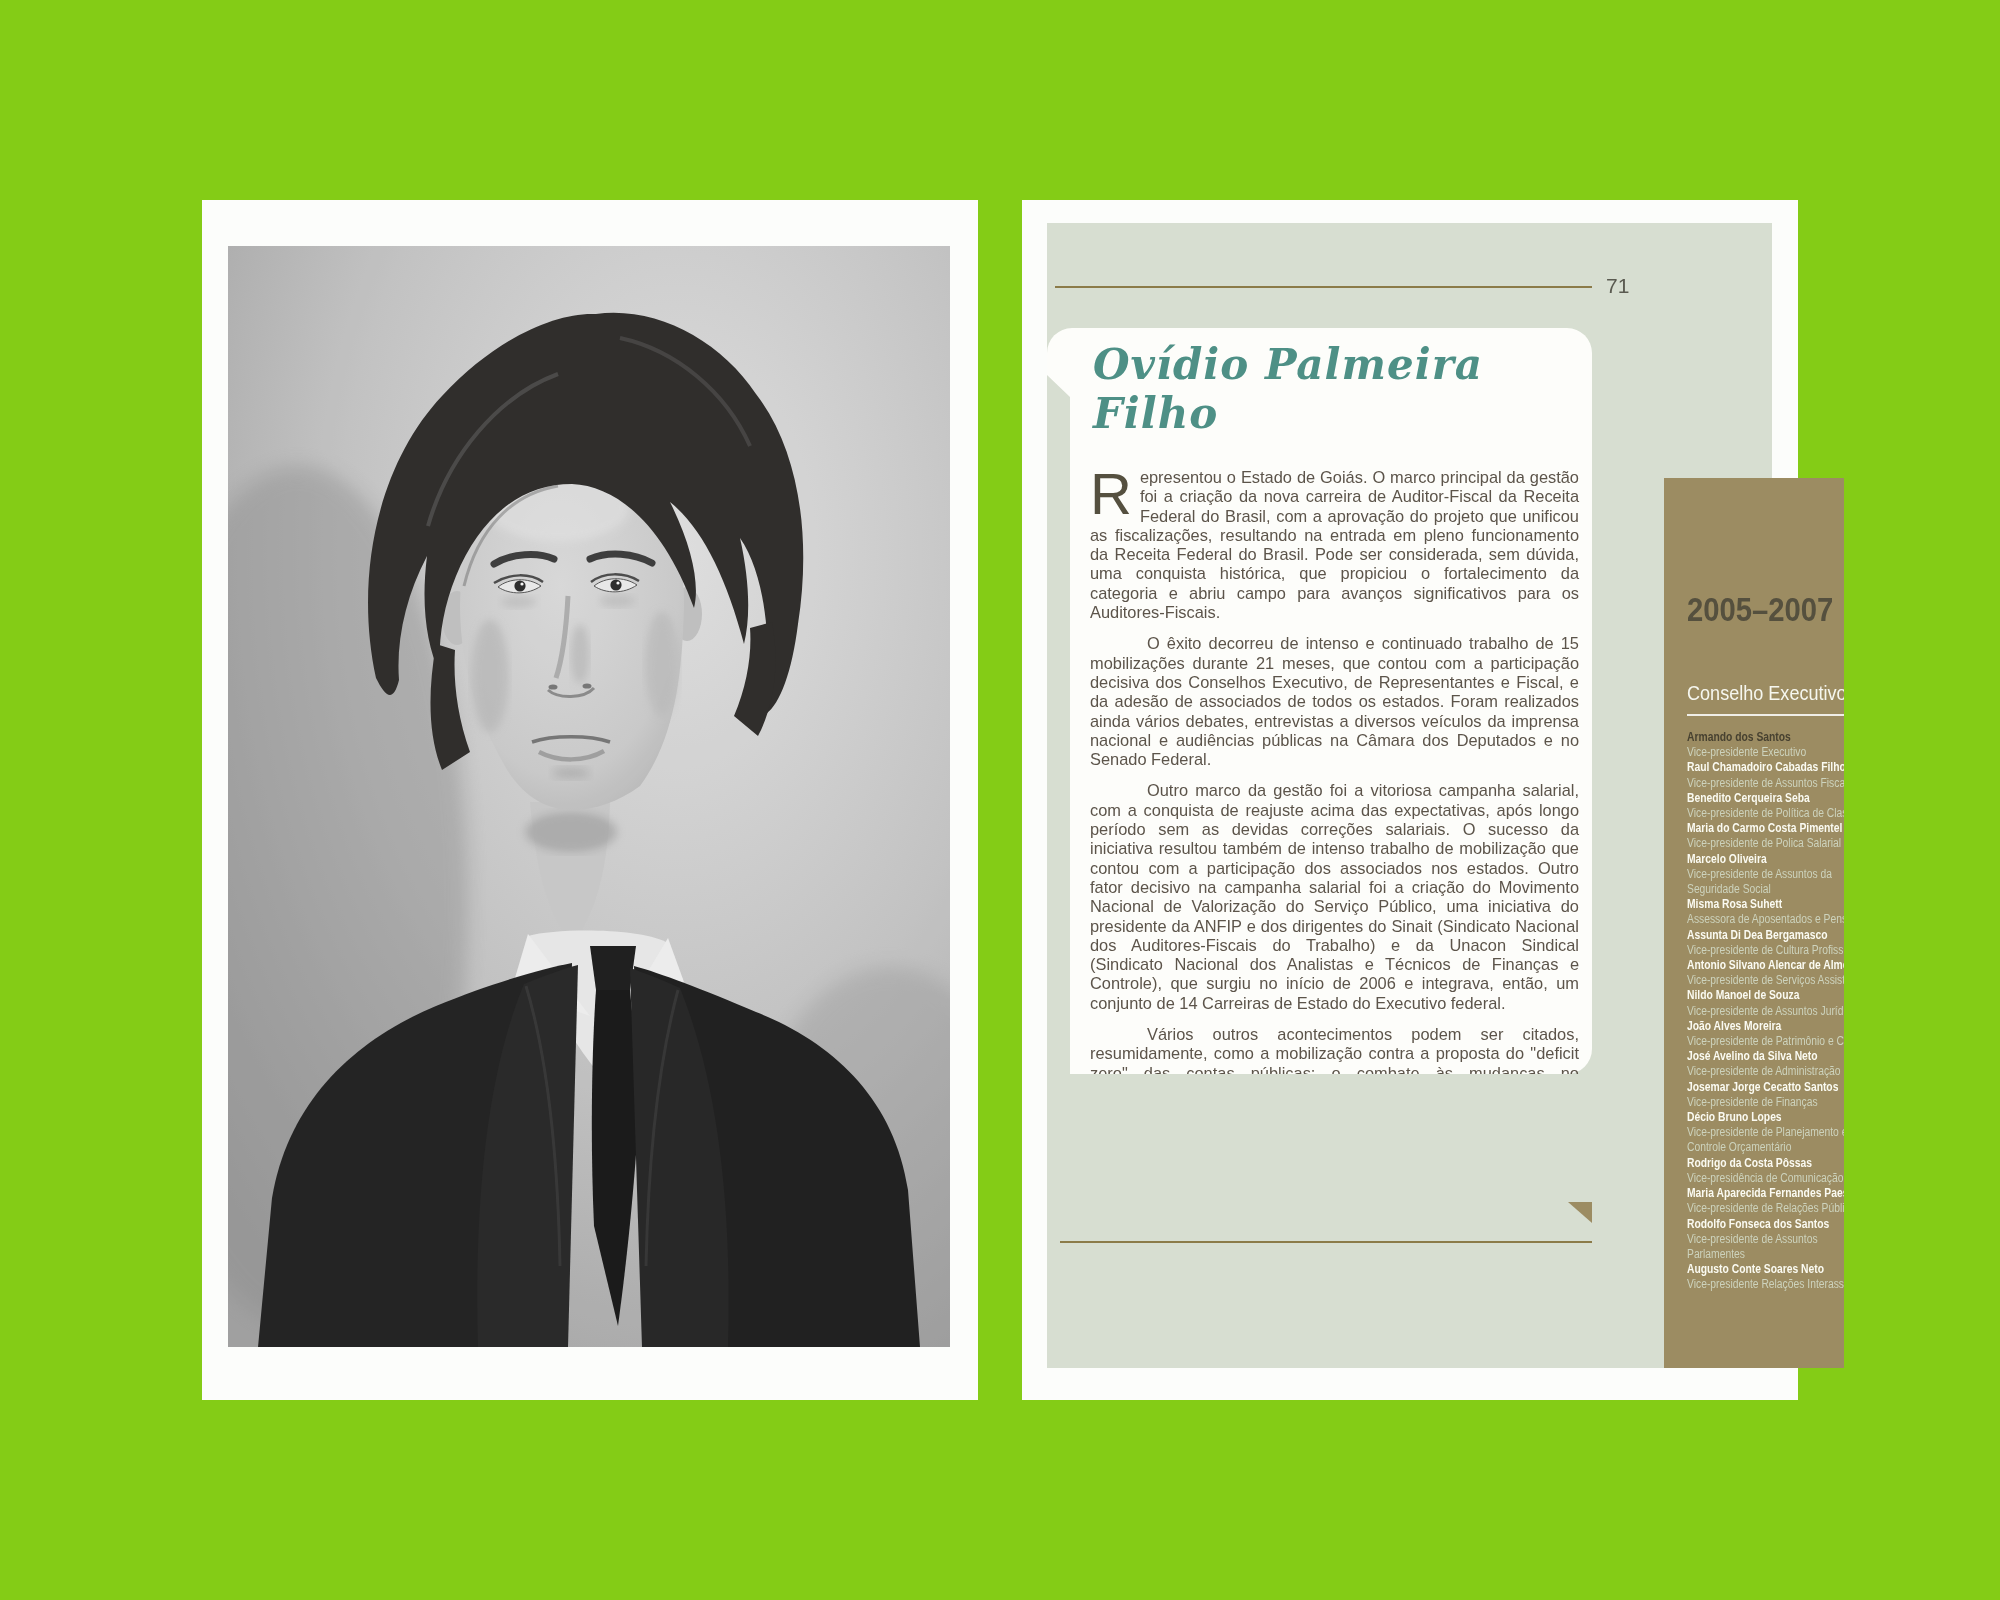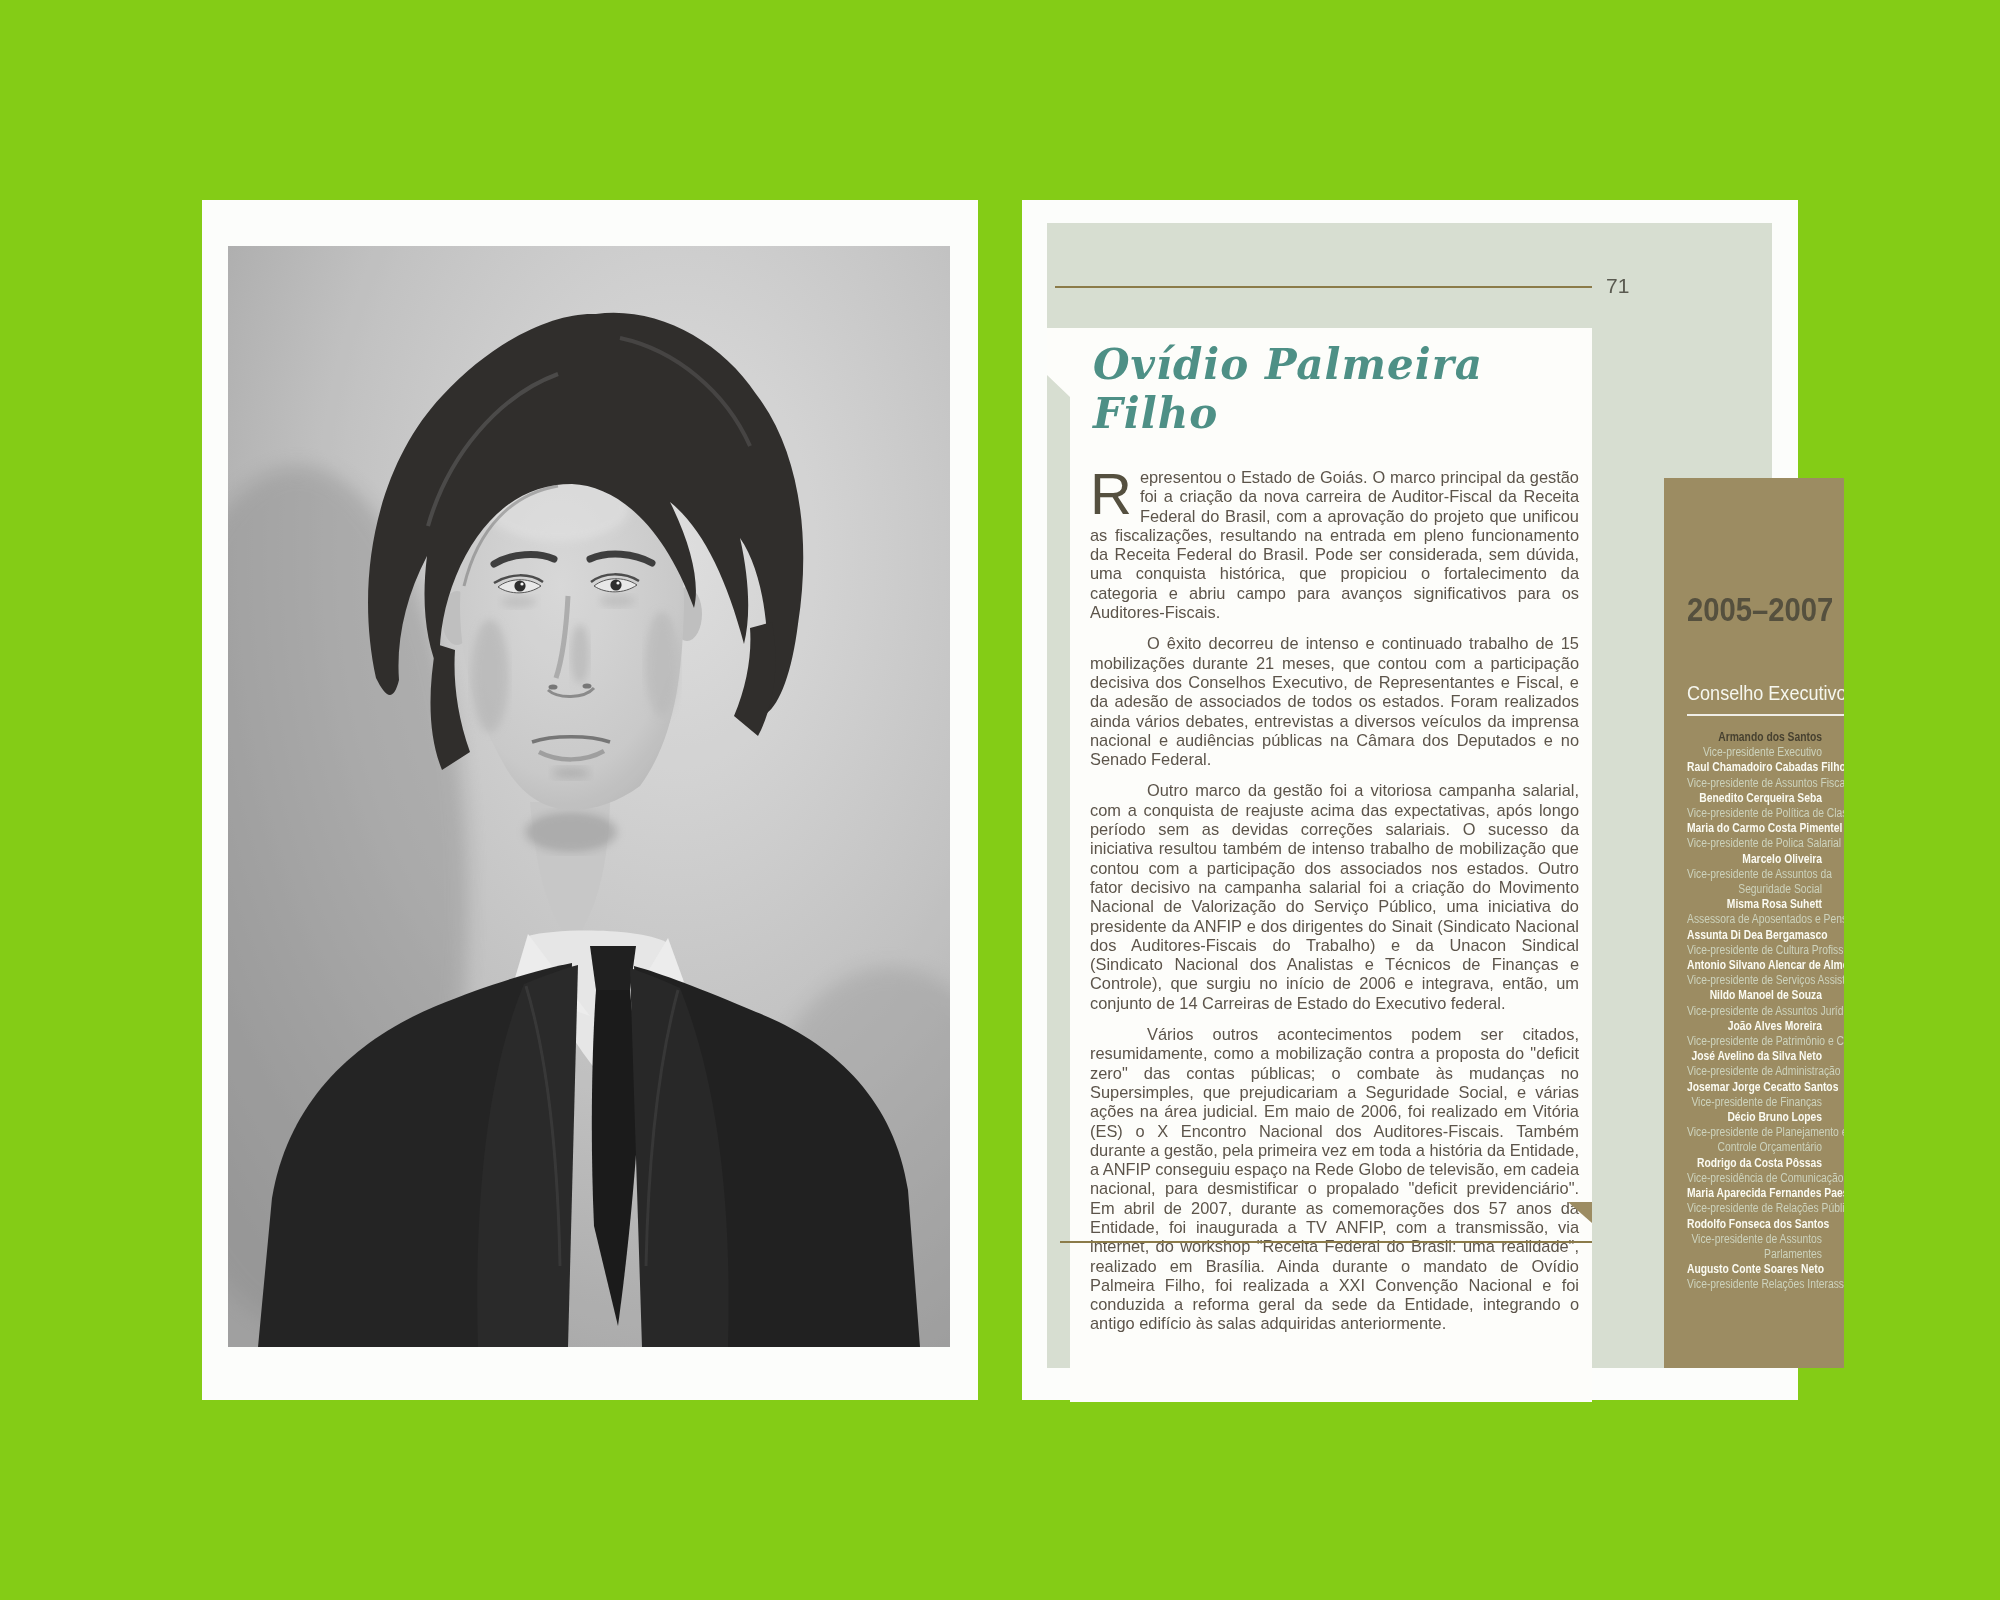--- a/index.html
+++ b/index.html
@@ -11,40 +11,40 @@
   .portrait{position:absolute;left:26px;top:46px;width:722px;height:1101px;margin:0;overflow:hidden;}
   .portrait svg{display:block;width:722px;height:1101px;}
 
   .panel{position:absolute;left:1047px;top:223px;width:725px;height:1145px;background:#d7ded1;}
 
   .rule{position:absolute;height:2px;background:#8b7b49;}
   .rule.top{left:1055px;top:286px;width:537px;}
   .rule.bottom{left:1060px;top:1241px;width:532px;}
   .pagenum{position:absolute;left:1606px;top:274px;font-size:21px;color:#5a5a50;}
 
-  .card{position:absolute;left:1047px;top:328px;width:545px;height:1074px;background:#fdfdfa;
-        clip-path:polygon(0px 0px,100% 0px,100% 100%,23px 100%,23px 69px,0px 47px);}
+  .card{position:absolute;left:1047px;top:328px;width:545px;height:746px;background:#fdfdfa;
+        clip-path:polygon(0px 0px,100% 0px,100% 100%,23px 100%,23px 69px,0px 47px);border-radius:25px;}
   .title{position:absolute;left:46px;top:12px;margin:0;font-family:"DejaVu Serif",serif;
          font-style:italic;font-weight:bold;font-size:42px;color:#4e9086;letter-spacing:1px;}
   .bodytext{position:absolute;left:43px;top:140px;width:489px;font-size:16.4px;line-height:19.3px;
             color:#5c544a;text-align:justify;}
   .para{margin:0 0 12px 0;text-indent:57px;}
   .para.first{text-indent:0;}
   .dropcap{float:left;font-size:58px;line-height:47px;padding:2px 8px 0 0;color:#55503f;}
 
   .fold{position:absolute;left:1568px;top:1202px;width:0;height:0;
         border-top:21px solid #9c8c62;border-left:24px solid transparent;}
 
   .sidebar{position:absolute;left:1664px;top:478px;width:180px;height:890px;background:#9c8c62;overflow:hidden;}
   .term{margin:112px 0 0 23px;font-size:34px;font-weight:bold;color:#55503e;white-space:pre;
         transform:scaleX(.86);transform-origin:left top;}
   .sb-head{margin:52px 0 0 23px;width:183px;font-size:21px;color:#f6f7ef;white-space:pre;
            padding-bottom:9px;border-bottom:2px solid rgba(255,255,255,.85);
            transform:scaleX(.86);transform-origin:left top;}
-  .members{list-style:none;margin:14px 0 0 23px;padding:0;text-align:right;}
+  .members{list-style:none;margin:14px 0 0 23px;padding:0;}
   .member{margin:0;}
   .m-name{font-size:12px;font-weight:bold;color:#fbfbf2;line-height:15.2px;white-space:pre;
           transform:scaleX(.86);transform-origin:left top;}
   .m-role{font-size:12px;color:#cdd3bd;line-height:15.2px;white-space:pre;
           transform:scaleX(.86);transform-origin:left top;}
   .member:first-child .m-name{color:#474130;}
 </style>
 </head>
 <body>
 

